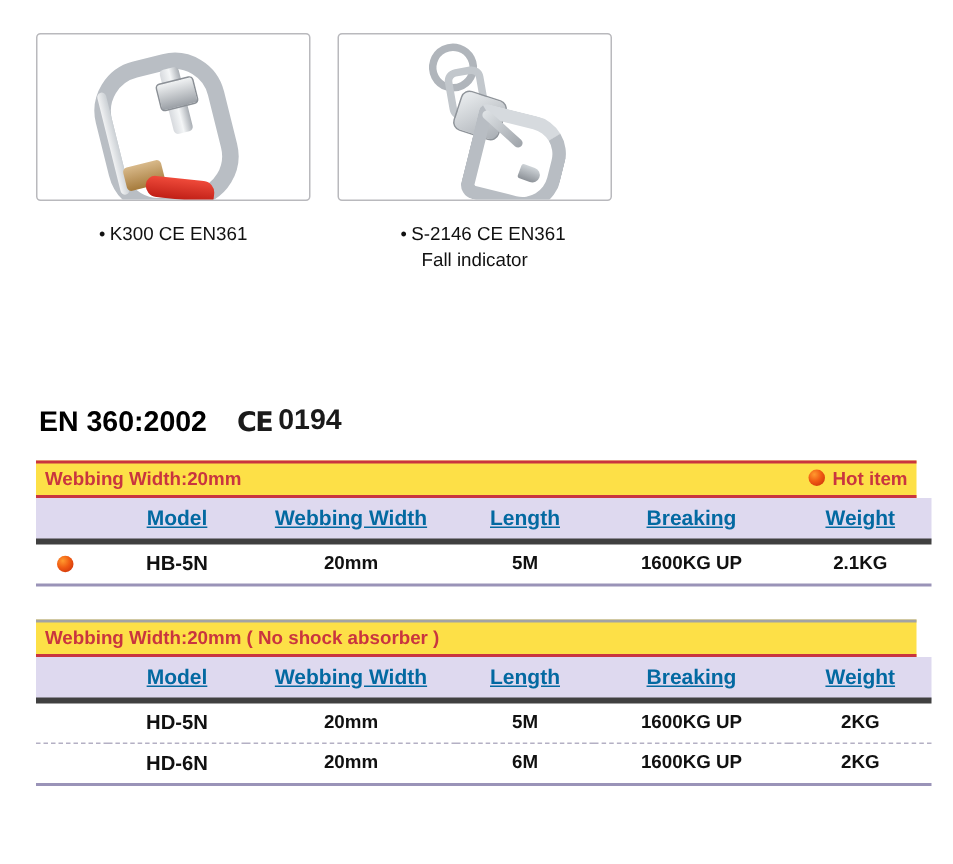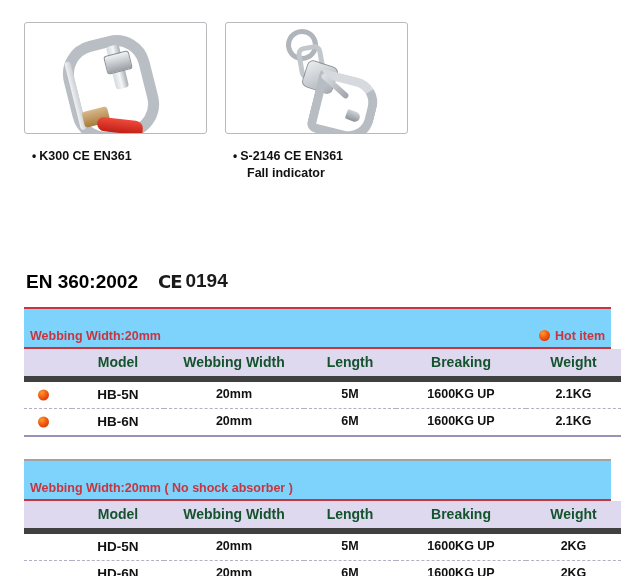--- a/index.html
+++ b/index.html
@@ -30,24 +30,25 @@
     height: 110px;
     border: 1px solid #b9b9bd;
     border-radius: 3px;
     background: #ffffff;
     position: relative;
     overflow: hidden;
   }
   .caption {
     margin-top: 14px;
     font-size: 12.5px;
-    font-weight: bold;
+    font-weight: normal;
     color: #111;
     line-height: 1.35;
     padding-left: 8px;
+    margin-left: 34px;
   }
   .caption .bullet {
     font-size: 12px;
     margin-right: 3px;
   }
   .caption .sub {
     display: block;
     padding-left: 14px;
   }
 
@@ -81,22 +82,22 @@
   
   .table-block {
     margin: 14px 24px 0 24px;
   }
   .block-head {
     display: flex;
     align-items: center;
     justify-content: space-between;
     border-top: 2px solid #c9353f;
     border-bottom: 2px solid #c9353f;
-    padding: 20px 6px 4px 6px;
-    background: #7dd3fc;
+    padding: 3px 6px 4px 6px;
+    background: #fde047;
     text-align: right;
   }
   .block-title {
     color: #c9353f;
     font-weight: bold;
     font-size: 12.5px;
   }
   .hot-item {
     display: flex;
     align-items: center;
@@ -114,25 +115,26 @@
     flex: none;
   }
 
   table {
     width: 100%;
     border-collapse: collapse;
     table-layout: fixed;
   }
   thead th {
     background: #ded9ef;
-    color: #14532d;
+    color: #0369a1;
     font-size: 14px;
     font-weight: bold;
     padding: 5px 0 6px 0;
-    border-bottom: 6px solid #404040;
+    border-bottom: 4px solid #404040;
+    text-decoration: underline;
   }
   tbody td {
     font-size: 12.5px;
     text-align: center;
     padding: 5px 0 6px 0;
     border-bottom: 1px dashed #b4b0c4;
     font-weight: bold;
     color: #111;
   }
   tbody tr:last-child td {
@@ -414,30 +416,20 @@
       </tr>
     </thead>
     <tbody>
       <tr>
         <td class="model">
             <span class="dot"></span>
           </td>
         <td class="model">HB-5N</td>
         <td>20mm</td>
         <td>5M</td>
-        <td>1600KG UP</td>
-        <td>2.1KG</td>
-      </tr>
-      <tr>
-        <td class="model">
-            <span class="dot"></span>
-          </td>
-        <td class="model">HB-6N</td>
-        <td>20mm</td>
-        <td>6M</td>
         <td>1600KG UP</td>
         <td>2.1KG</td>
       </tr>
     </tbody>
   </table>
 </div>
 
 <div class="table-block" style="margin-top:22px;">
   <div class="block-head plain">
     <span class="block-title">Webbing Width:20mm  ( No shock absorber )</span>

